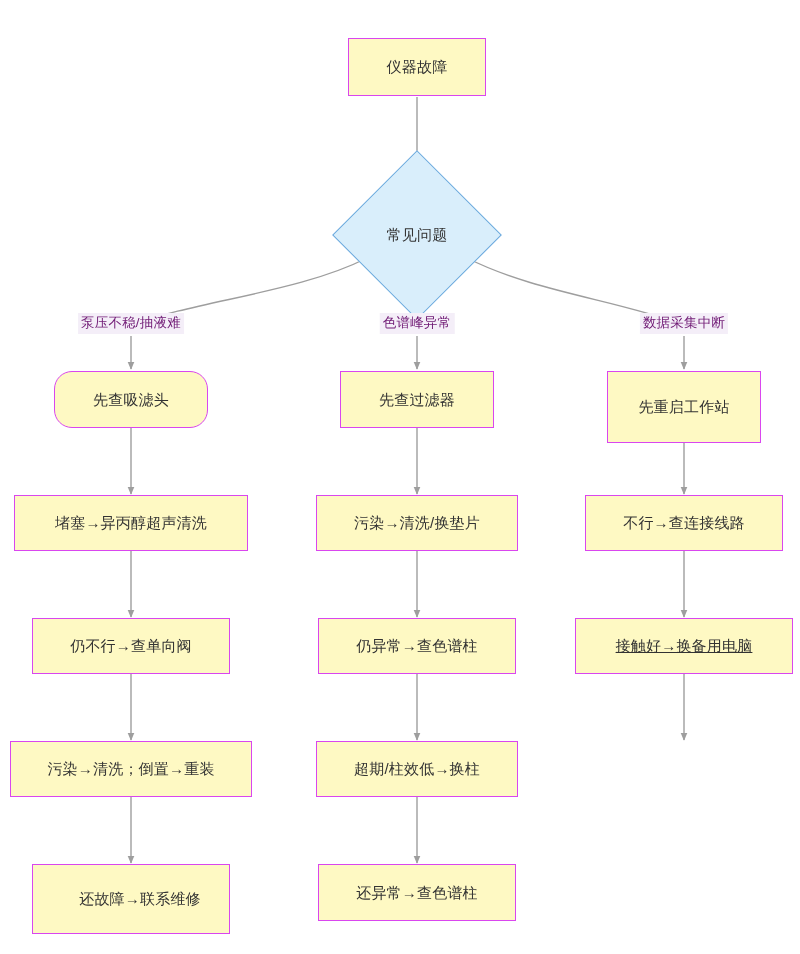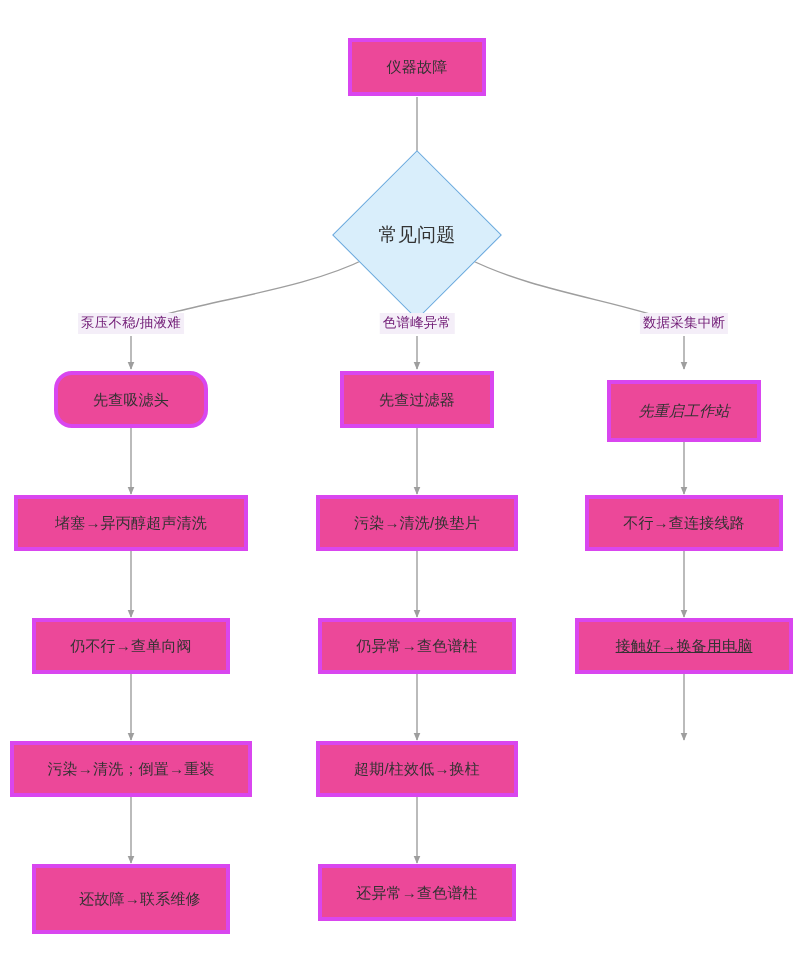--- a/index.html
+++ b/index.html
@@ -23,22 +23,22 @@
     position: absolute;
     left: 0;
     top: 0;
     width: 800px;
     height: 954px;
     pointer-events: none;
   }
   .node {
     position: absolute;
     box-sizing: border-box;
-    background: #ec4899;
-    border: 4px solid #d946ef;
+    background: #fef9c3;
+    border: 1px solid #d946ef;
     display: flex;
     align-items: center;
     justify-content: center;
     color: #333333;
     font-size: 15px;
     line-height: 1.2;
     white-space: nowrap;
     letter-spacing: 0.2px;
   }
   .node.diamond {
@@ -52,21 +52,21 @@
     width: 100%;
     height: 100%;
     background: #d9eefb;
     border: 1px solid #6aa8dd;
     box-sizing: border-box;
     transform: rotate(45deg);
   }
   .diamond-label {
     position: relative;
     z-index: 2;
-    font-size: 19px;
+    font-size: 15px;
     color: #333333;
   }
   .edge-label {
     position: absolute;
     box-sizing: border-box;
     background: #f4eef8;
     color: #701a75;
     font-size: 13.5px;
     line-height: 1.25;
     padding: 2px 3px;
@@ -159,21 +159,21 @@
   <div class="node" style="left:318px; top:618px; width:198px; height:56px;">
     <span>仍异常→查色谱柱</span>
   </div>
   <div class="node" style="left:316px; top:741px; width:202px; height:56px;">
     <span>超期/柱效低→换柱</span>
   </div>
   <div class="node" style="left:318px; top:864px; width:198px; height:57px;">
     <span>还异常→查色谱柱</span>
   </div>
 
-  <div class="node" style="left:607px; top:380px; width:154px; height:62px;font-style:italic;">
+  <div class="node" style="left:607px; top:371px; width:154px; height:72px;">
     <span>先重启工作站</span>
   </div>
   <div class="node" style="left:585px; top:495px; width:198px; height:56px;">
     <span>不行→查连接线路</span>
   </div>
   <div class="node" style="left:575px; top:618px; width:218px; height:56px;text-decoration:underline;">
     <span>接触好→换备用电脑</span>
   </div>
 
 </div>

